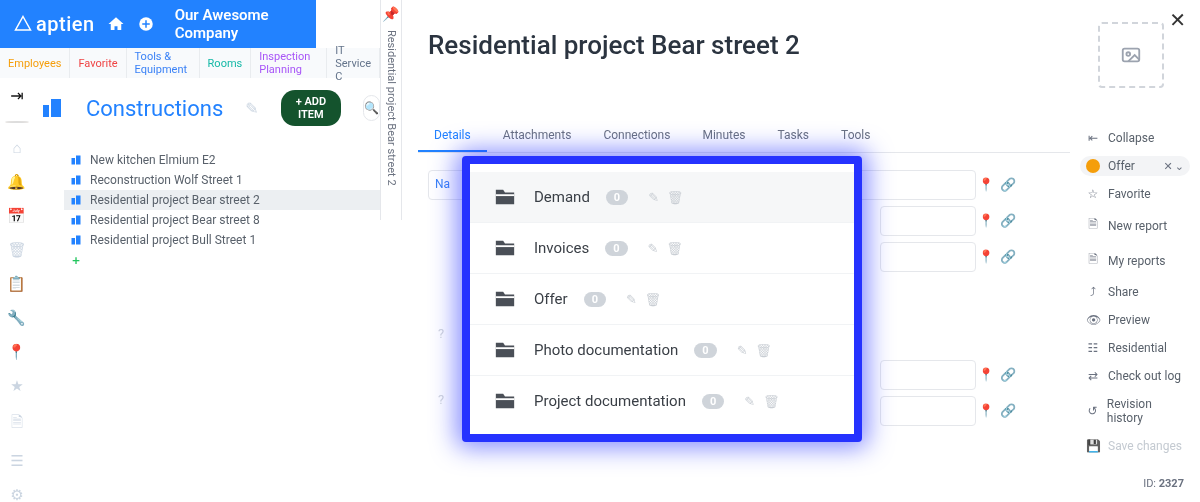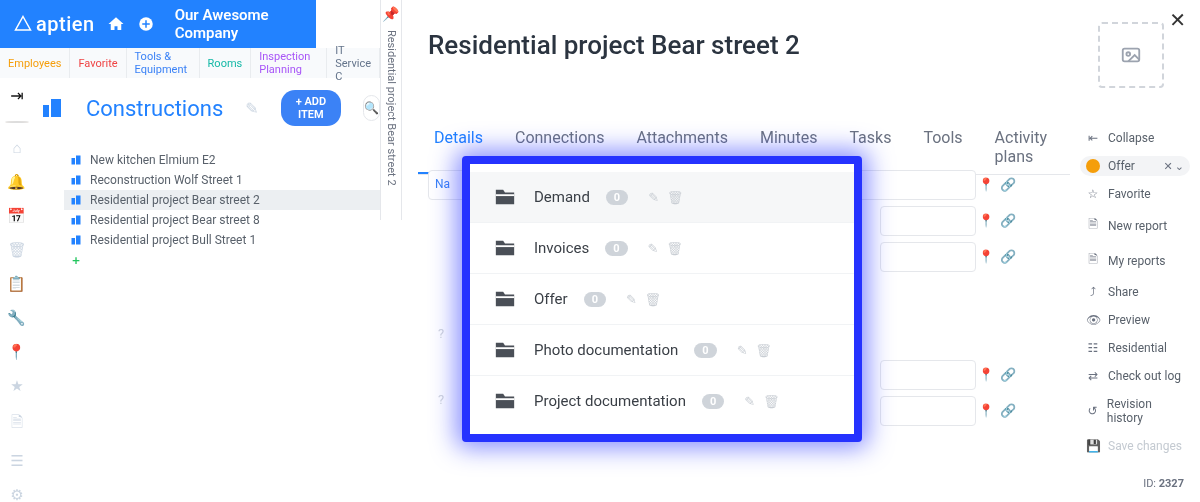--- a/index.html
+++ b/index.html
@@ -20,21 +20,21 @@
 
 .rail { position:absolute; left:0; top:80px; width:34px; bottom:0; display:flex; flex-direction:column; align-items:center; gap:16px; padding-top:6px; }
 .rail .arrow { color:#111;}
 .rail .avatar { width:24px; height:24px; border-radius:50%; background:#f1d9c8; border:1px solid #ddd;}
 .rail .ri { color:#cbd5e1; font-size:15px; }
 
 
 .org-head { position:absolute; left:40px; top:90px; width:340px; display:flex; align-items:center; gap:22px; }
 .org-head .icon { color:#2282ff; }
 .org-head h2 { color:#2282ff; font-weight:400; font-size:22px; }
-.add-btn { background:#3b82f6; color:#fff; border:none; border-radius:14px; padding:5px 14px; font-size:11px; font-weight:600; cursor:pointer;}
+.add-btn { background:#14532d; color:#fff; border:none; border-radius:14px; padding:5px 14px; font-size:11px; font-weight:600; cursor:pointer;}
 .search { width:26px; height:26px; border:1px solid #e5e7eb; border-radius:13px; display:flex; align-items:center; justify-content:center; color:#cbd5e1; font-size:12px;}
 
 
 .items { position:absolute; left:56px; top:150px; width:320px; font-size:12px; color:#59616b;margin-left:8px; }
 .items .row { display:flex; align-items:center; gap:8px; padding:3px 6px; cursor:pointer;}
 .items .row.sel { background:#eceff2; }
 .items .row .bico { color:#2282ff; display:flex; }
 .items .addrow { color:#22c55e; font-weight:bold; padding:2px 6px; }
 
 
@@ -42,21 +42,21 @@
 .vstrip .pin { color:#2282ff; margin-top:6px; font-size:14px;}
 .vstrip .vt { writing-mode:vertical-rl; font-size:11px; color:#6b7280; margin-top:8px; }
 
 
 .main { position:absolute; left:402px; top:0; right:0; bottom:0; background:#fff; }
 .main h1 { position:absolute; left:26px; top:30px; font-size:26px; font-weight:500; color:#2b3440; }
 .picture { position:absolute; right:36px; top:22px; width:66px; height:66px; border:2px dashed #d1d5db; border-radius:4px; display:flex; align-items:center; justify-content:center; color:#9ca3af;}
 .closeX { position:absolute; right:14px; top:8px; font-size:20px; color:#333; cursor:pointer;}
 
 .tabs { position:absolute; left:16px; top:120px; right:130px; border-bottom:1px solid #e5e7eb; display:flex; }
-.tab { padding:8px 16px; font-size:16px; color:#6b7280; cursor:pointer; }
+.tab { padding:8px 16px; font-size:12px; color:#6b7280; cursor:pointer;text-align:right; }
 .tab.active { color:#2282ff; border-bottom:2px solid #2282ff; }
 
 
 .formrow { position:absolute; left:26px; height:30px; border:1px solid #e5e7eb; border-radius:4px; background:#fff; }
 .formrow .lbl{ position:absolute; left:6px; top:6px; font-size:12px; color:#3b82f6;}
 .formrow .ficons{ position:absolute; right:-42px; top:6px; color:#cbd5e1; font-size:13px; display:flex; gap:6px;}
 .qmark { position:absolute; color:#d1d5db; font-size:13px;}
 
 
 .panel { position:absolute; left:60px; top:156px; width:400px; background:#fff; border:8px solid #2532ff; border-radius:4px;
@@ -203,26 +203,25 @@
     <svg width="22" height="22" viewBox="0 0 24 24" fill="none" stroke="#9ca3af" stroke-width="2">
         <rect x="3" y="5" width="18" height="14" rx="2"></rect>
         <circle cx="9" cy="11" r="2"></circle>
         <path d="M21 17l-5-5-7 7"></path>
       </svg>
   </div>
   <span class="closeX">✕</span>
 
   <div class="tabs">
     <div class="tab active">Details</div>
+    <div class="tab">Attachments</div>
     <div class="tab">Connections</div>
-    <div class="tab">Attachments</div>
     <div class="tab">Minutes</div>
     <div class="tab">Tasks</div>
     <div class="tab">Tools</div>
-    <div class="tab">Activity plans</div>
   </div>
 
   <div class="formrow" style="top:170px; width:548px; left:26px;">
     <span class="lbl">Na</span>
     <span class="ficons">
         <span>📍</span>
         <span>🔗</span>
       </span>
   </div>
   <div class="formrow" style="top:206px; width:96px; left:478px;">

